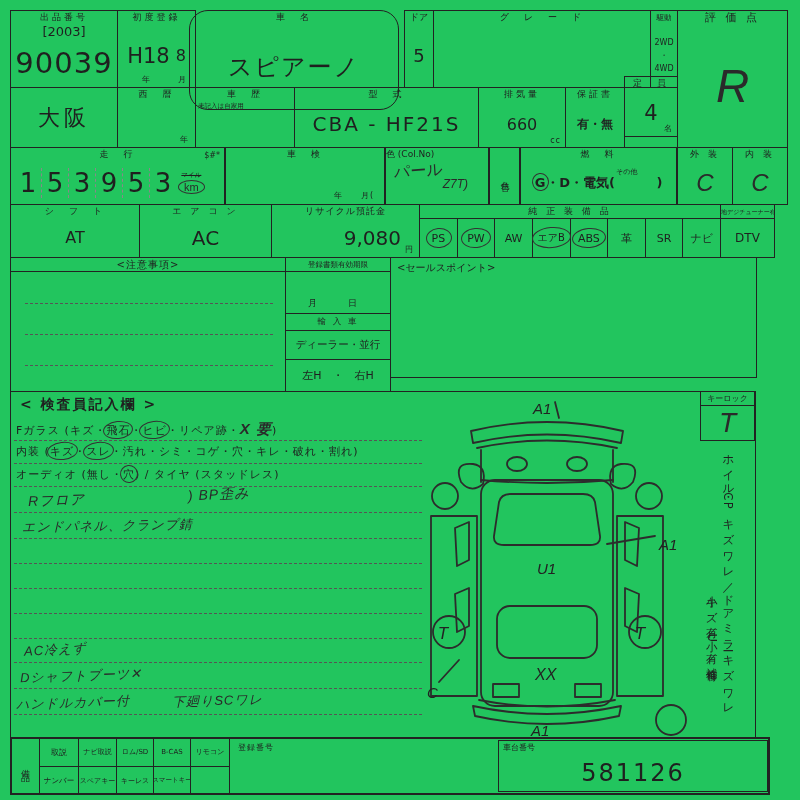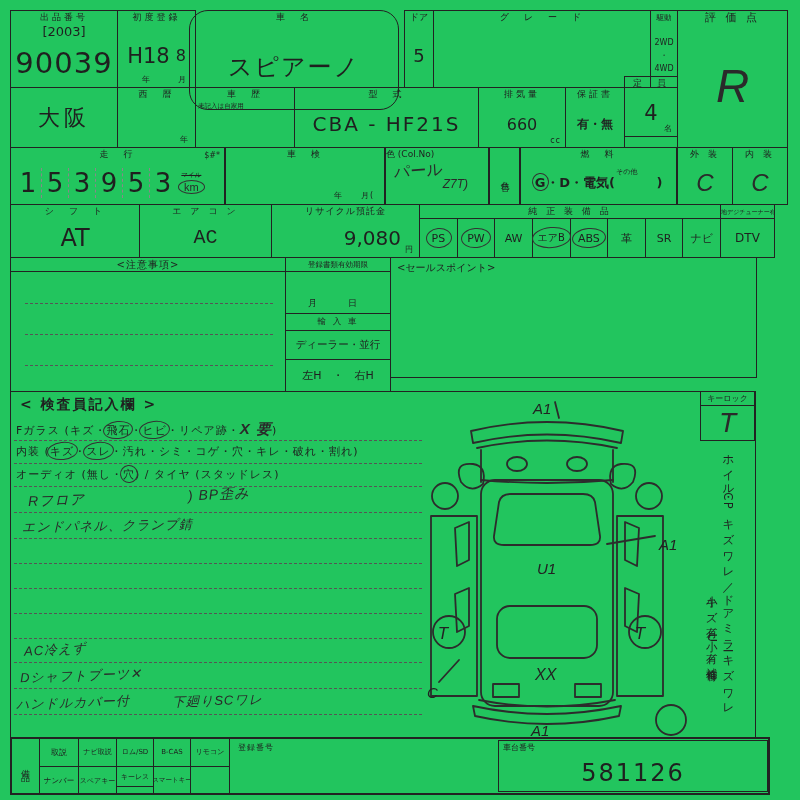--- a/index.html
+++ b/index.html
@@ -162,26 +162,26 @@
     <div class="v hw" style="font-size:24px;">C</div>
   </div>
 
   <div class="c" style="left:732px;top:147px;width:56px;height:58px;">
     <div class="h">内 装</div>
     <div class="v hw" style="font-size:24px;">C</div>
   </div>
 
   <div class="c" style="left:10px;top:204px;width:130px;height:54px;">
     <div class="h">シ　フ　ト</div>
-    <div class="v" style="font-size:24px;">AT</div>
+    <div class="v" style="font-size:16px;">AT</div>
   </div>
 
   <div class="c" style="left:139px;top:204px;width:133px;height:54px;">
     <div class="h">エ ア コ ン</div>
-    <div class="v" style="font-size:20px;font-family:Liberation Mono, monospace;">AC</div>
+    <div class="v" style="font-size:20px;">AC</div>
   </div>
 
   <div class="c" style="left:271px;top:204px;width:149px;height:54px;">
     <div class="h" style="letter-spacing:1px;">リサイクル預託金</div>
     <div class="v" style="justify-content:flex-end;padding-right:18px;font-size:20px;">9,080</div>
     <span class="tiny" style="bottom:2px;right:5px;">円</span>
   </div>
 
   <div class="c" style="left:419px;top:204px;width:302px;height:54px;">
     <div class="h" style="border-bottom:1.2px solid #222;">純 正 装 備 品</div>
@@ -355,21 +355,21 @@
 
   <div class="bcell" style="left:39px;top:737px;width:40px;height:30px;">取説</div>
   <div class="bcell" style="left:78px;top:737px;width:39px;height:30px;font-size:7px;">ナビ取説</div>
   <div class="bcell" style="left:116px;top:737px;width:38px;height:30px;font-size:7px;">ロム/SD</div>
   <div class="bcell" style="left:153px;top:737px;width:38px;height:30px;font-size:7px;">B-CAS</div>
   <div class="bcell" style="left:190px;top:737px;width:40px;height:30px;font-size:7px;">リモコン</div>
   <span class="tiny" style="left:238px;top:742px;font-size:8px;">登録番号</span>
 
   <div class="bcell" style="left:39px;top:766px;width:40px;height:29px;font-size:7.5px;">ナンバー</div>
   <div class="bcell" style="left:78px;top:766px;width:39px;height:29px;font-size:7px;">スペアキー</div>
-  <div class="bcell" style="left:116px;top:766px;width:38px;height:21px;font-size:7px;">キーレス</div>
+  <div class="bcell" style="left:116px;top:766px;width:38px;height:29px;font-size:7px;">キーレス</div>
   <div class="bcell" style="left:153px;top:766px;width:38px;height:29px;font-size:6.5px;">スマートキー</div>
   <div class="bcell" style="left:190px;top:766px;width:40px;height:29px;"></div>
 
   <div class="c" style="left:498px;top:740px;width:270px;height:52px;">
     <div style="font-size:8px;padding:1px 4px;">車台番号</div>
     <div class="v" style="font-size:24px;letter-spacing:2px;">581126</div>
   </div>
 
 </div>
 

